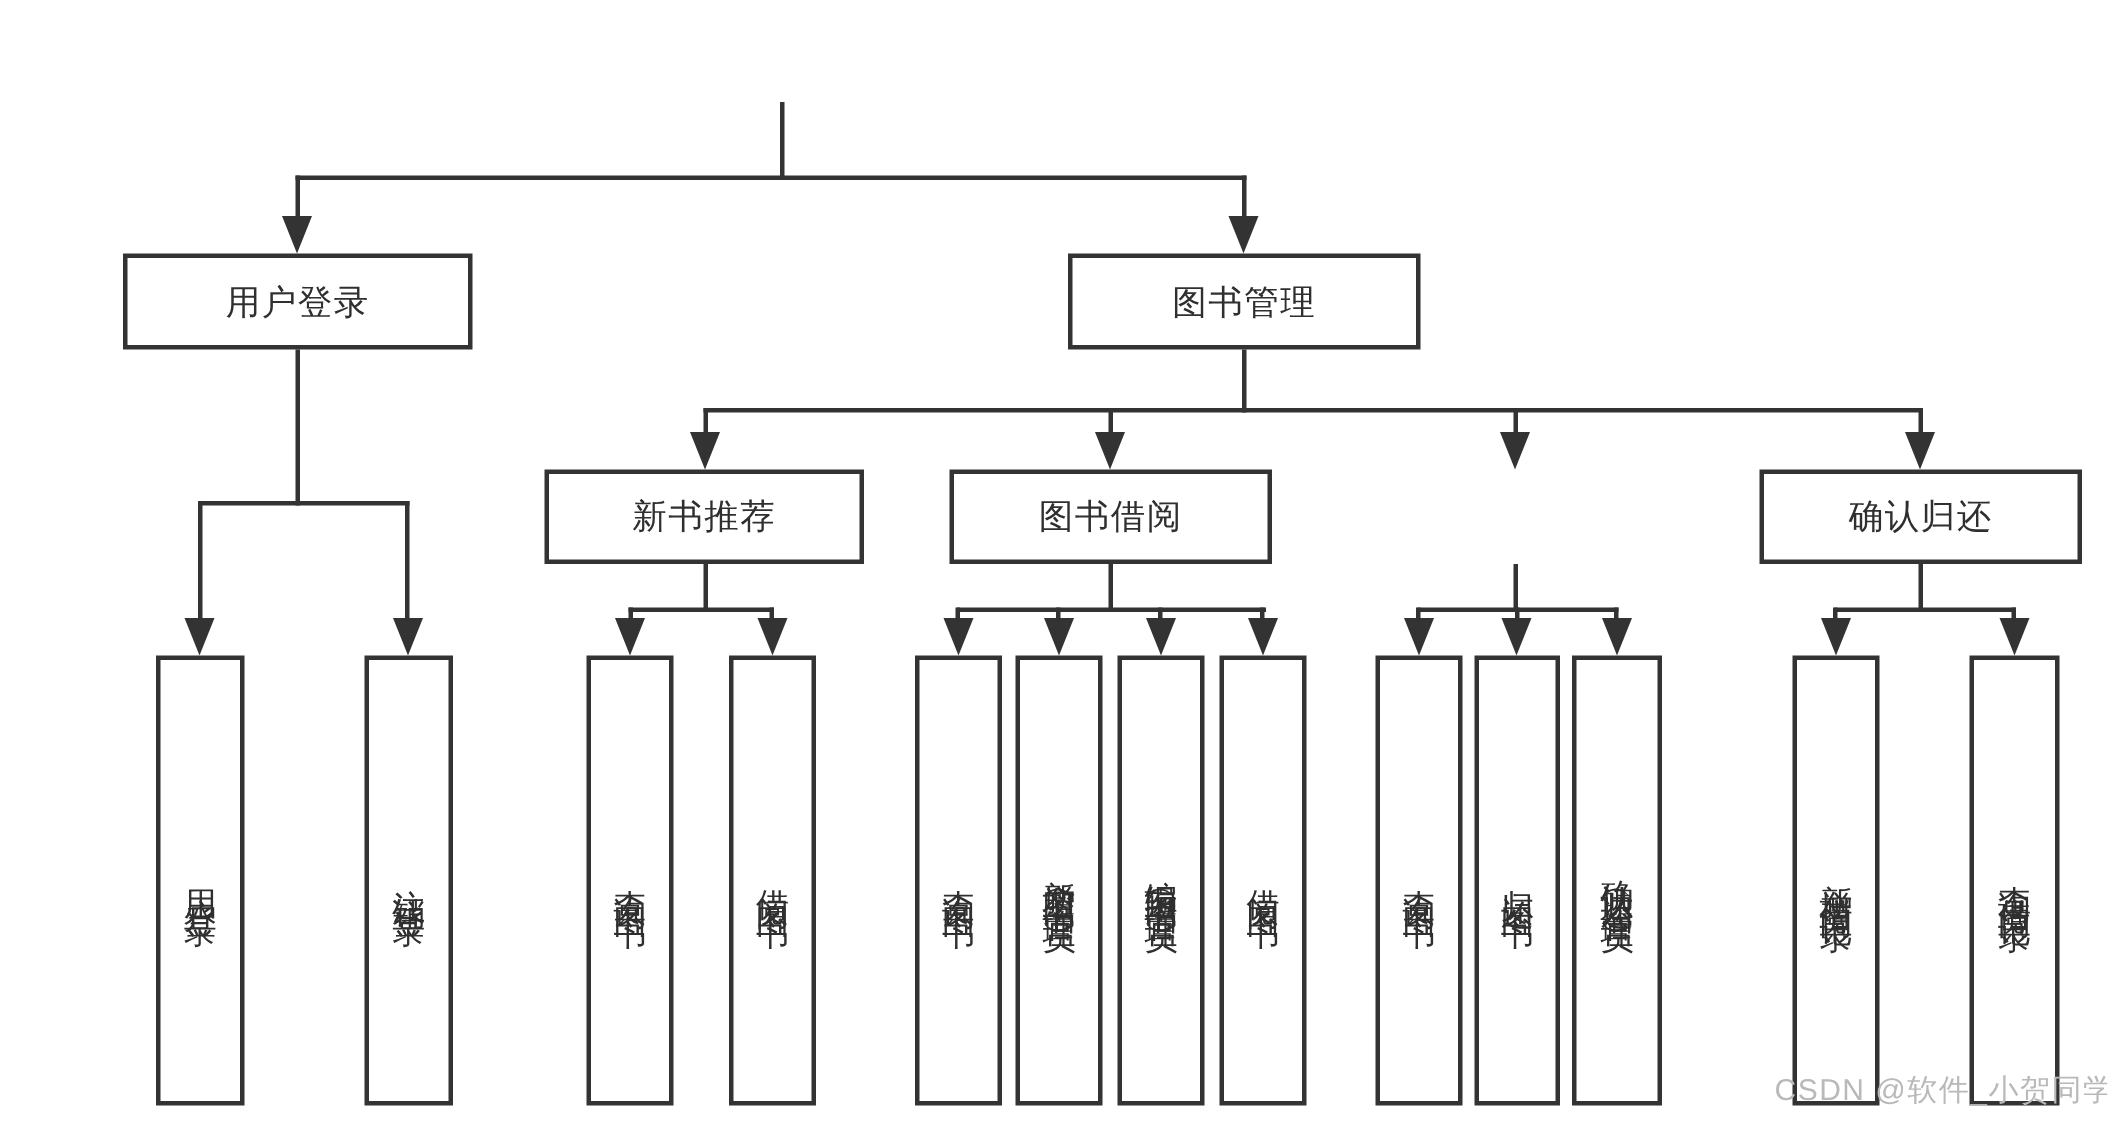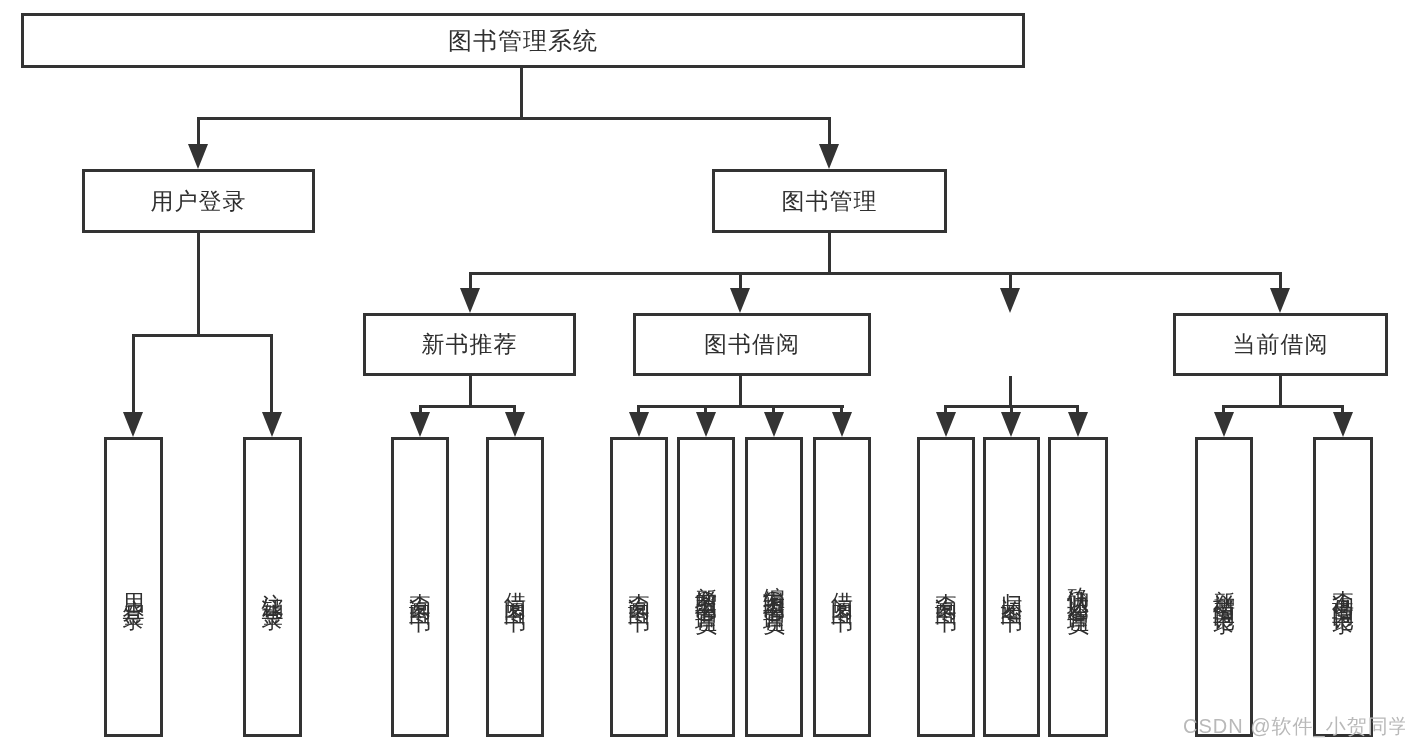--- a/index.html
+++ b/index.html
@@ -28,43 +28,40 @@
   #watermark{
     position:absolute;left:1183px;top:713px;font-size:20px;color:#b9b9b9;
     letter-spacing:1px;white-space:nowrap;
   }
 </style>
 </head>
 <body>
 
 <div id="canvas">
 
-  <div class="box root" style="left:21px;top:13px;width:1004px;height:55px;">
-    <span class="hlabel">图书管理系统</span>
-  </div>
 
   <div class="box" style="left:82px;top:169px;width:233px;height:64px;">
     <span class="hlabel">用户登录</span>
   </div>
 
   <div class="box" style="left:712px;top:169px;width:235px;height:64px;">
     <span class="hlabel">图书管理</span>
   </div>
 
   <div class="box" style="left:363px;top:313px;width:213px;height:63px;">
     <span class="hlabel">新书推荐</span>
   </div>
 
-  <div class="box" style="left:633px;top:313px;width:238px;height:63px;">
+  <div class="box" style="left:633px;top:313px;width:215px;height:63px;">
     <span class="hlabel">图书借阅</span>
   </div>
 
 
   <div class="box" style="left:1173px;top:313px;width:215px;height:63px;">
-    <span class="hlabel">当前借阅</span>
+    <span class="hlabel">确认归还</span>
   </div>
 
   <div class="box leaf" style="left:104px;top:437px;width:59px;height:300px;">
     <span>用户登录</span>
   </div>
   <div class="box leaf" style="left:243px;top:437px;width:59px;height:300px;">
     <span>注销登录</span>
   </div>
 
   <div class="box leaf" style="left:391px;top:437px;width:58px;height:300px;">

